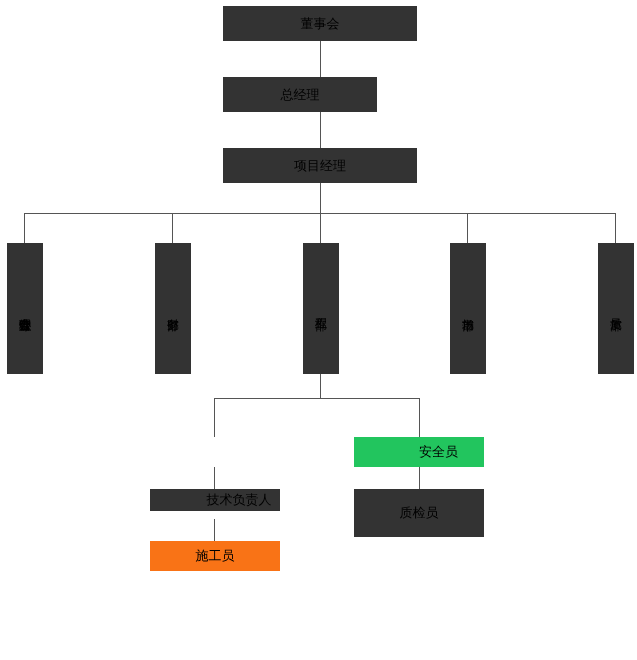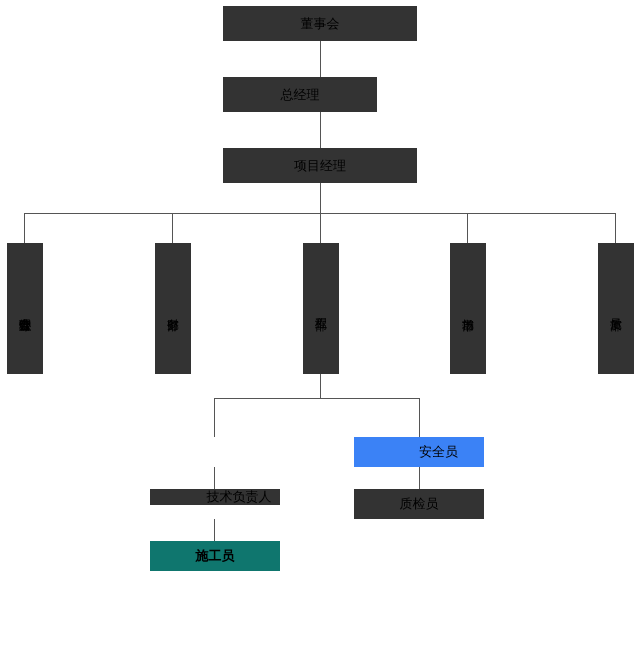--- a/index.html
+++ b/index.html
@@ -70,17 +70,17 @@
     <div class="connector v" style="left: 214px; top: 519px; background: rgb(85, 85, 85); height: 22px; width: 1px;"></div>
     <div class="connector v" style="left: 419px; top: 467px; background: rgb(85, 85, 85); height: 22px; width: 1px;"></div>
     <div class="node" style="left: 223px; top: 6px; width: 194px; height: 35px; background: rgb(51, 51, 51);">董事会</div>
     <div class="node" style="left: 223px; top: 77px; width: 154px; height: 35px; background: rgb(51, 51, 51);">总经理</div>
     <div class="node" style="left: 223px; top: 148px; width: 194px; height: 35px; background: rgb(51, 51, 51);">项目经理</div>
     <div class="node vertical" style="left: 7px; top: 243px; width: 36px; height: 131px; background: rgb(51, 51, 51);">综合管理办公室</div>
     <div class="node vertical" style="left: 155px; top: 243px; width: 36px; height: 131px; background: rgb(51, 51, 51);">财务部</div>
     <div class="node vertical" style="left: 303px; top: 243px; width: 36px; height: 131px; background: rgb(51, 51, 51);">工程部</div>
     <div class="node vertical" style="left: 450px; top: 243px; width: 36px; height: 131px; background: rgb(51, 51, 51);">市场部</div>
     <div class="node vertical" style="left: 598px; top: 243px; width: 36px; height: 131px; background: rgb(51, 51, 51);">质量部</div>
-    <div class="node" style="left: 150px; top: 489px; width: 130px; height: 16px; background: rgb(51, 51, 51); padding-left: 48px;">技术负责人</div>
-    <div class="node" style="left: 150px; top: 541px; width: 130px; height: 30px; background: #0f766e; font-weight: bold;">施工员</div>
-    <div class="node" style="left: 354px; top: 437px; width: 130px; height: 30px; background: #3b82f6; padding-left: 39px;">安全员</div>
-    <div class="node" style="left: 354px; top: 489px; width: 130px; height: 30px; background: rgb(51, 51, 51);">质检员</div>
+    <div class="node" style="left: 150px; top: 489px; width: 130px; height: 22px; background: rgb(51, 51, 51); padding-left: 48px;">技术负责人</div>
+    <div class="node" style="left: 150px; top: 541px; width: 130px; height: 30px; background: #f97316;">施工员</div>
+    <div class="node" style="left: 354px; top: 437px; width: 130px; height: 30px; background: #22c55e; padding-left: 39px;">安全员</div>
+    <div class="node" style="left: 354px; top: 489px; width: 130px; height: 48px; background: rgb(51, 51, 51);">质检员</div>
   </div>
 
 </body></html>

